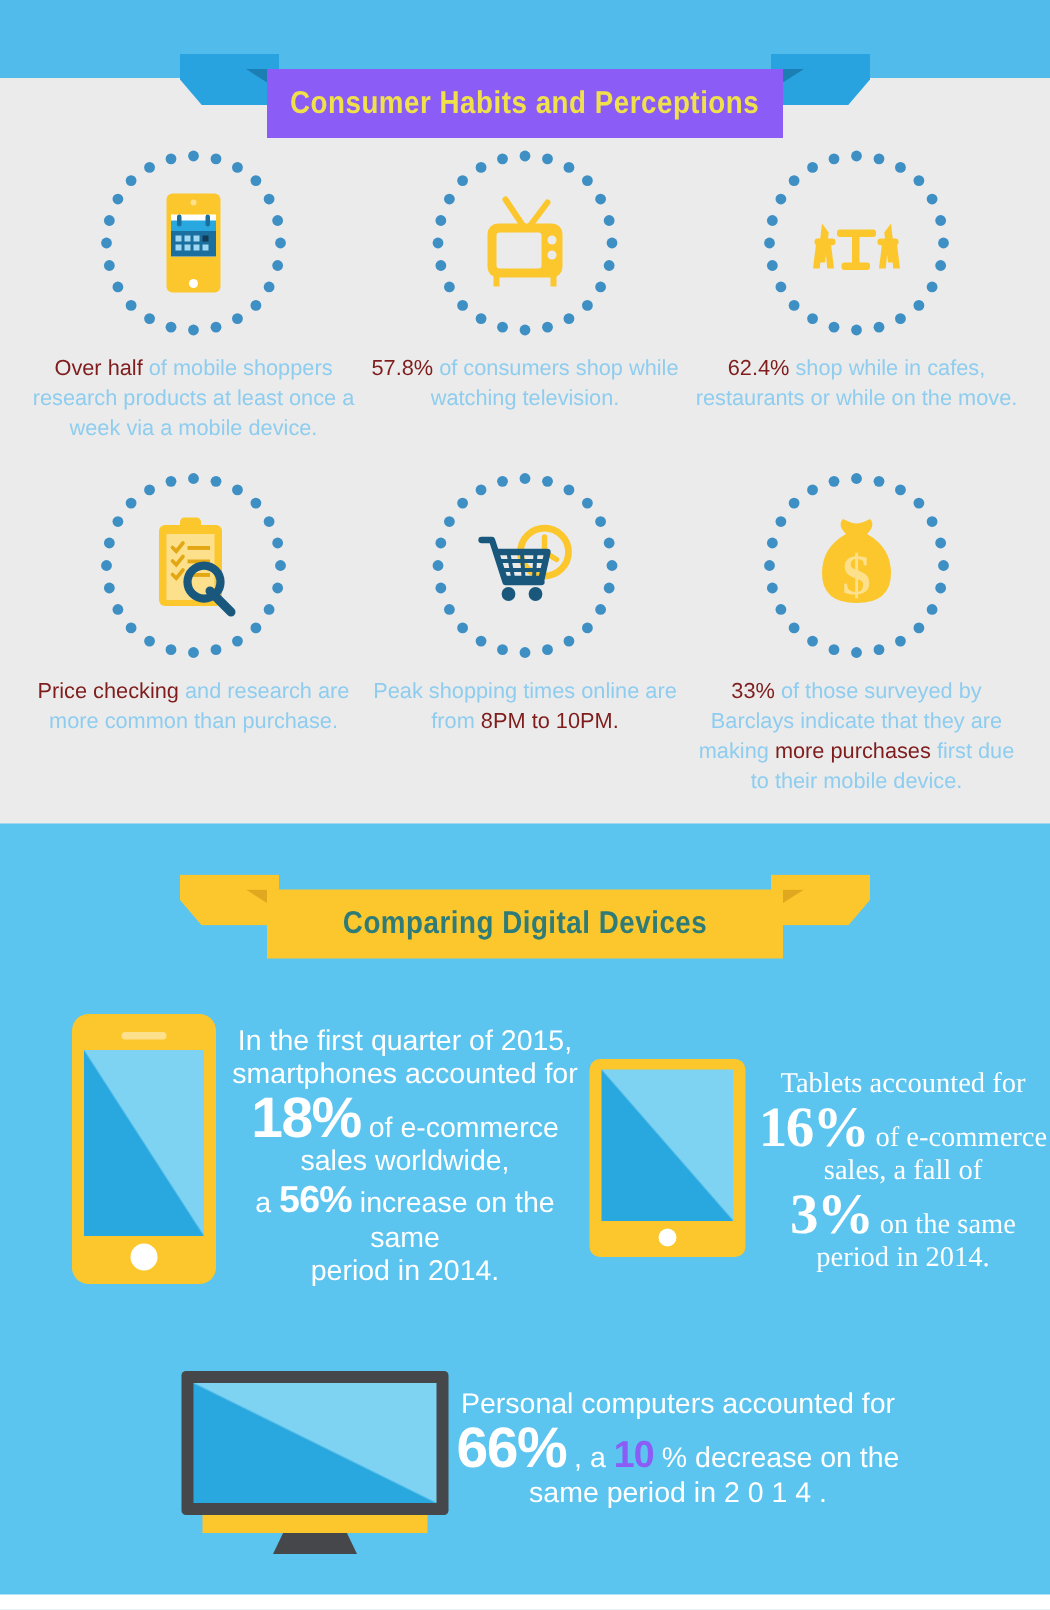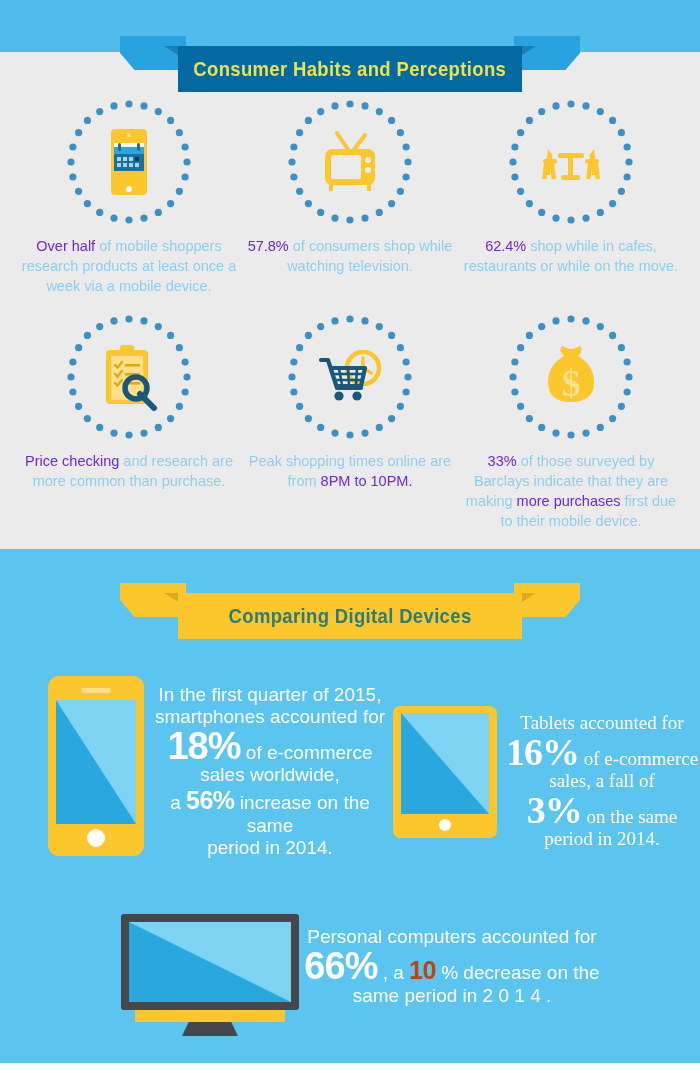--- a/index.html
+++ b/index.html
@@ -75,21 +75,21 @@
     letter-spacing: 0.4px;
     white-space: nowrap;
     transform: scaleX(0.88);
   }
 
   
   #ribbon-habits { top: 36px; }
   #ribbon-habits .tail-l, #ribbon-habits .tail-r { background: #29a3e0; }
   #ribbon-habits .tail-l { clip-path: polygon(0 0, 100% 0, 100% 100%, 22% 100%, 0 50%); }
   #ribbon-habits .tail-r { clip-path: polygon(0 0, 100% 0, 100% 50%, 78% 100%, 0 100%); }
-  #ribbon-habits .center { background: #0369a1; }
+  #ribbon-habits .center { background: #8b5cf6; }
   #ribbon-habits .fold-l, #ribbon-habits .fold-r { background: #1b7fb4; }
   #ribbon-habits .fold-l { clip-path: polygon(0 0, 100% 0, 100% 100%); }
   #ribbon-habits .fold-r { clip-path: polygon(0 0, 100% 0, 0 100%); }
   #ribbon-habits .ribbon-title { color: #f0e14a; }
 
   
   #ribbon-devices { top: 583px; }
   #ribbon-devices .tail-l, #ribbon-devices .tail-r { background: #fbc72d; }
   #ribbon-devices .tail-l { clip-path: polygon(0 0, 100% 0, 100% 100%, 22% 100%, 0 50%); }
   #ribbon-devices .tail-r { clip-path: polygon(0 0, 100% 0, 100% 50%, 78% 100%, 0 100%); }
@@ -125,21 +125,21 @@
     width: 74px; height: 74px;
   }
 
   .habit-text {
     margin-top: 12px;
     font-size: 14.5px;
     line-height: 1.38;
     color: #8ecdef;
     padding: 0 4px;
   }
-  .habit-text .hl { color: #6d28d9; }
+  .habit-text .hl { color: #7f1d1d; }
 
   
   .section-devices {
     position: absolute;
     left: 0; top: 549px;
     width: 700px; height: 524px;
     background: #5bc4ef;
   }
 
   .block {
@@ -158,21 +158,21 @@
     font-size: 38px;
     font-weight: bold;
     line-height: 0.95;
     letter-spacing: -1px;
   }
   .dev-text .mid {
     font-size: 25px;
     font-weight: bold;
     letter-spacing: -0.5px;
   }
-  .dev-text .dark { color: #c2410c; }
+  .dev-text .dark { color: #8b5cf6; }
 
   
   .phone-ill {
     position: absolute;
     left: 48px; top: 676px;
     width: 96px; height: 180px;
     background: #fbc72d;
     border-radius: 11px;
   }
   .phone-ill .scr {

